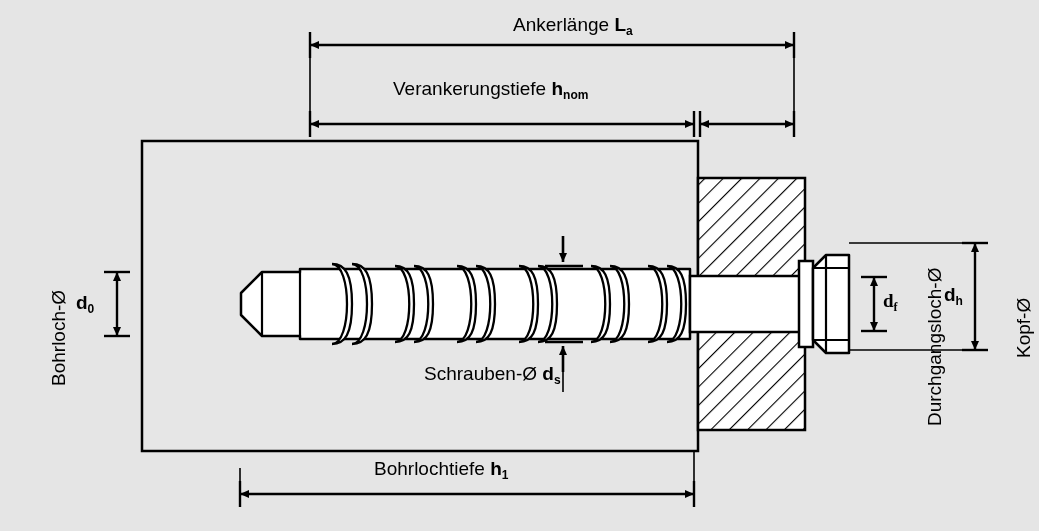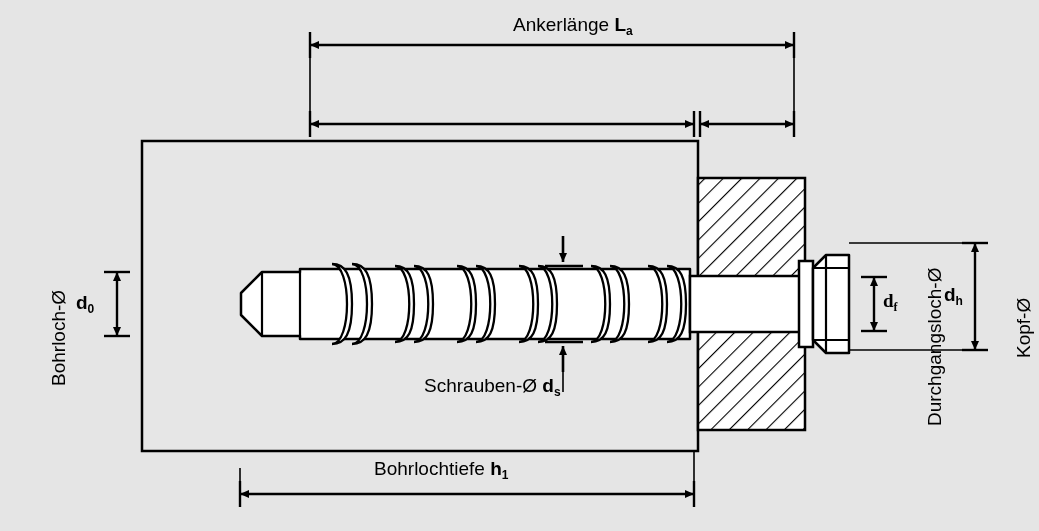--- a/index.html
+++ b/index.html
@@ -160,31 +160,34 @@
       <line x1="694" y1="481" x2="694" y2="507" stroke="#000000" stroke-width="2.4"></line>
       <line x1="240" y1="468" x2="240" y2="481" stroke="#000000" stroke-width="1.6"></line>
       <line x1="694" y1="451" x2="694" y2="481" stroke="#000000" stroke-width="1.6"></line>
     </g>
   </svg>
 
   <div class="lbl" style="left:513px; top:14px;">
     <span class="plain">Ankerlänge </span><span>L</span><span class="sub">a</span>
   </div>
 
+  <div class="lbl" style="left:393px; top:78px;">
+    <span class="plain">Verankerungstiefe </span><span>h</span><span class="sub">nom</span>
+  </div>
 
 
   <div class="lbl rot-left" style="left:48px; top:386px;">
     <span class="plain">Bohrloch-Ø</span>
   </div>
 
   <div class="lbl" style="left:76px; top:292px;">
     <span>d</span><span class="sub">0</span>
   </div>
 
-  <div class="lbl" style="left:424px; top:375px;">
+  <div class="lbl" style="left:424px; top:363px;">
     <span class="plain">Schrauben-Ø </span><span>d</span><span class="sub">s</span>
   </div>
 
   <div class="lbl rot-left" style="left:924px; top:426px;">
     <span class="plain">Durchgangsloch-Ø</span>
   </div>
 
   <div class="lbl" style="left:883px; top:290px;font-family:Liberation Serif, serif;">
     <span>d</span><span class="sub">f</span>
   </div>

